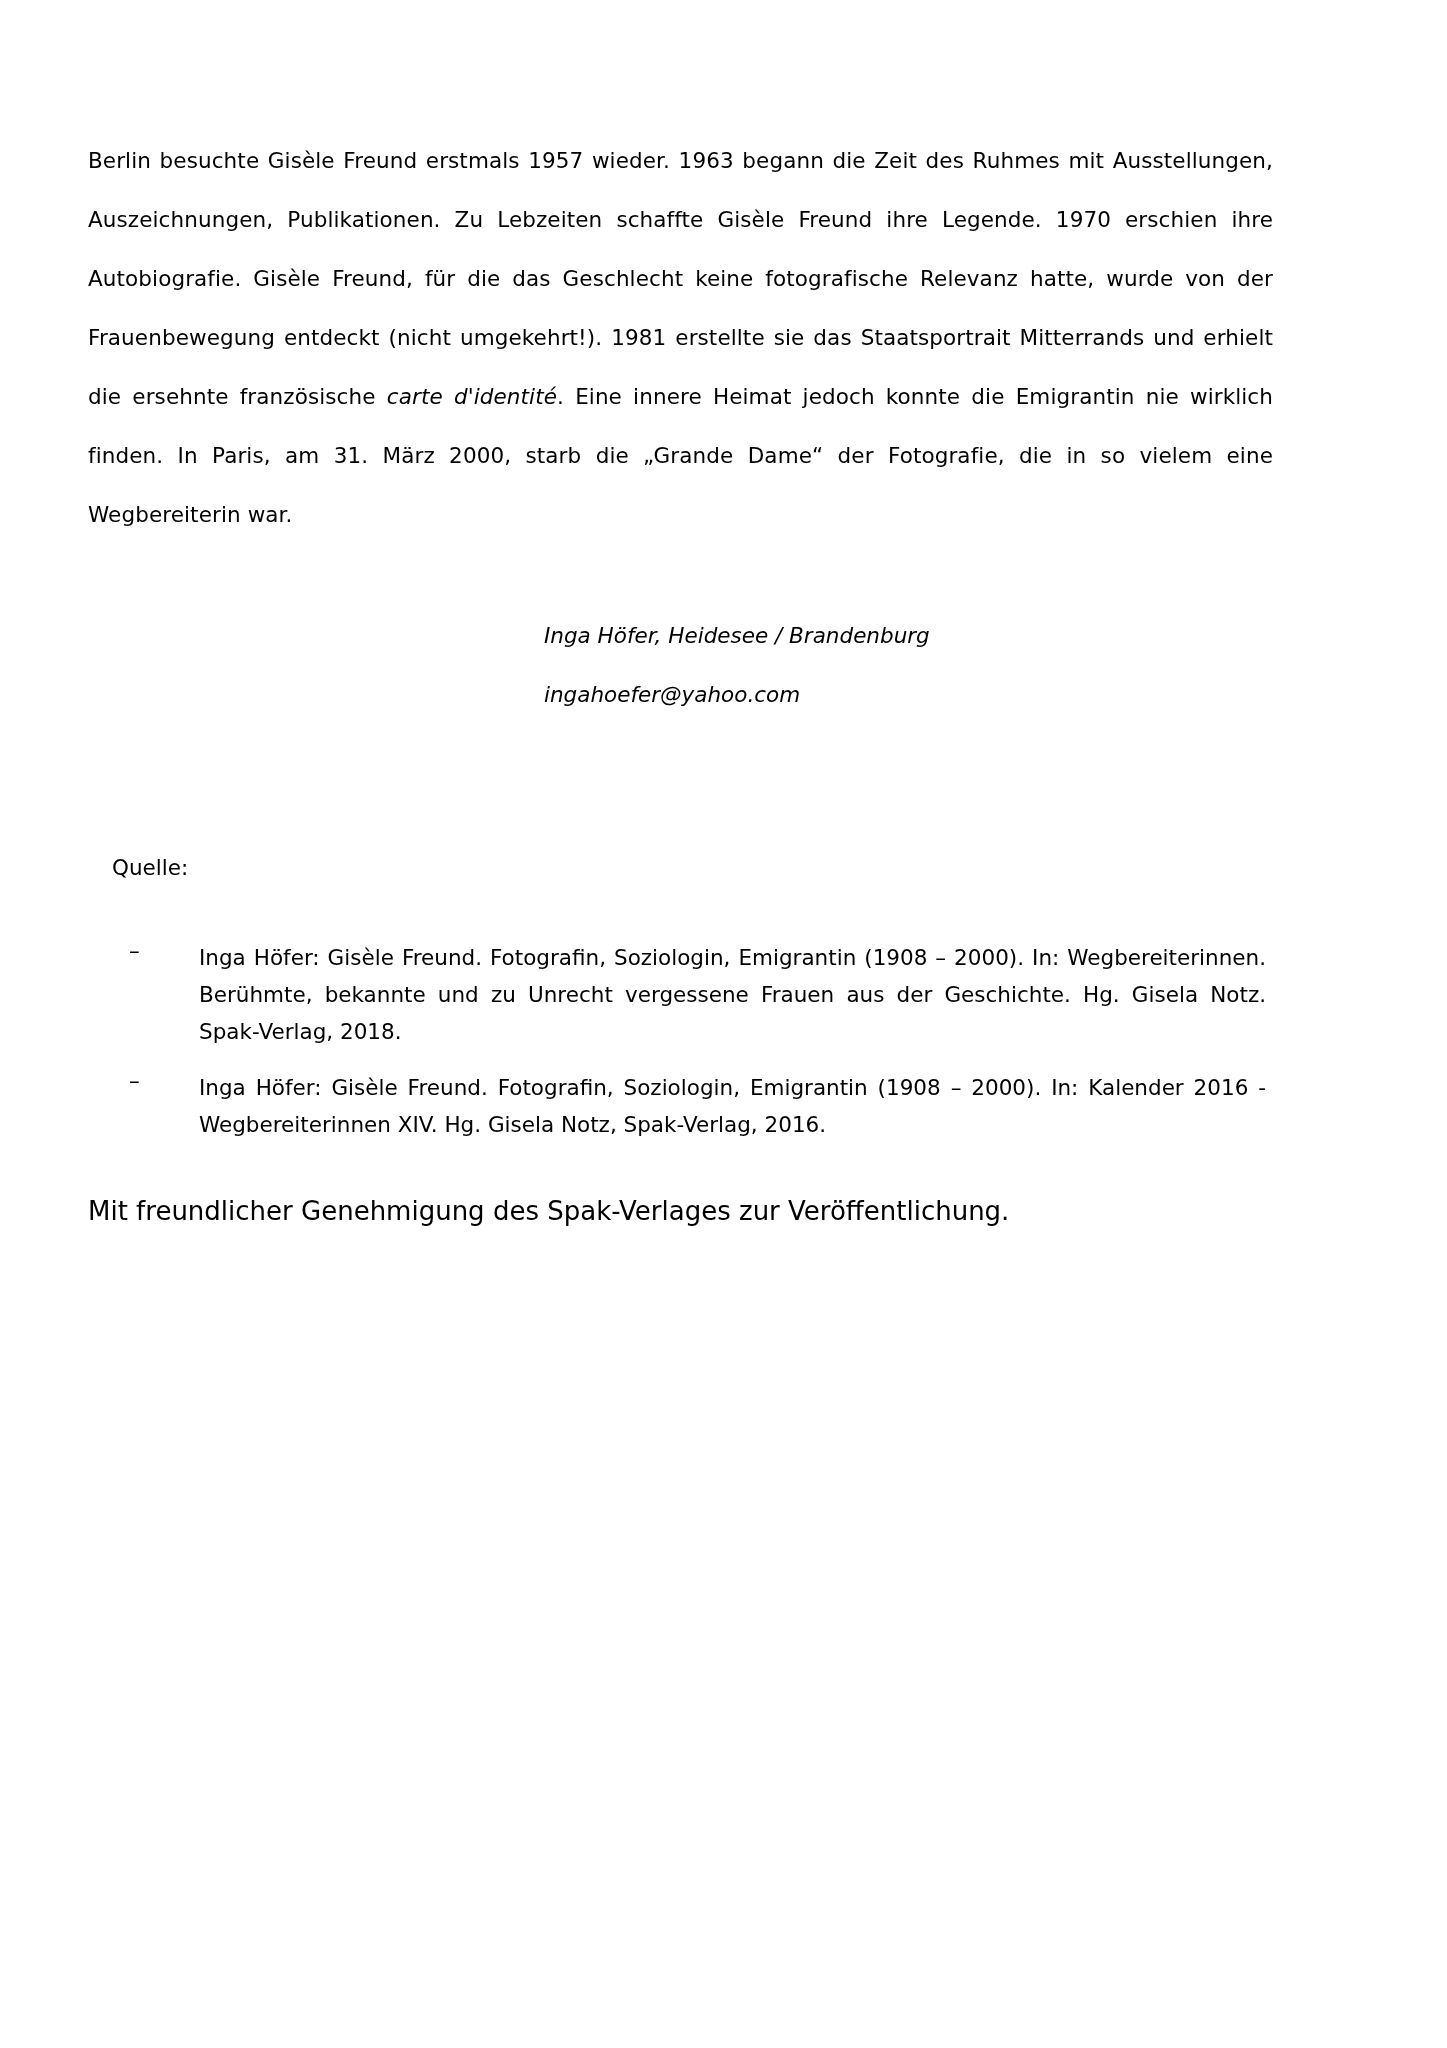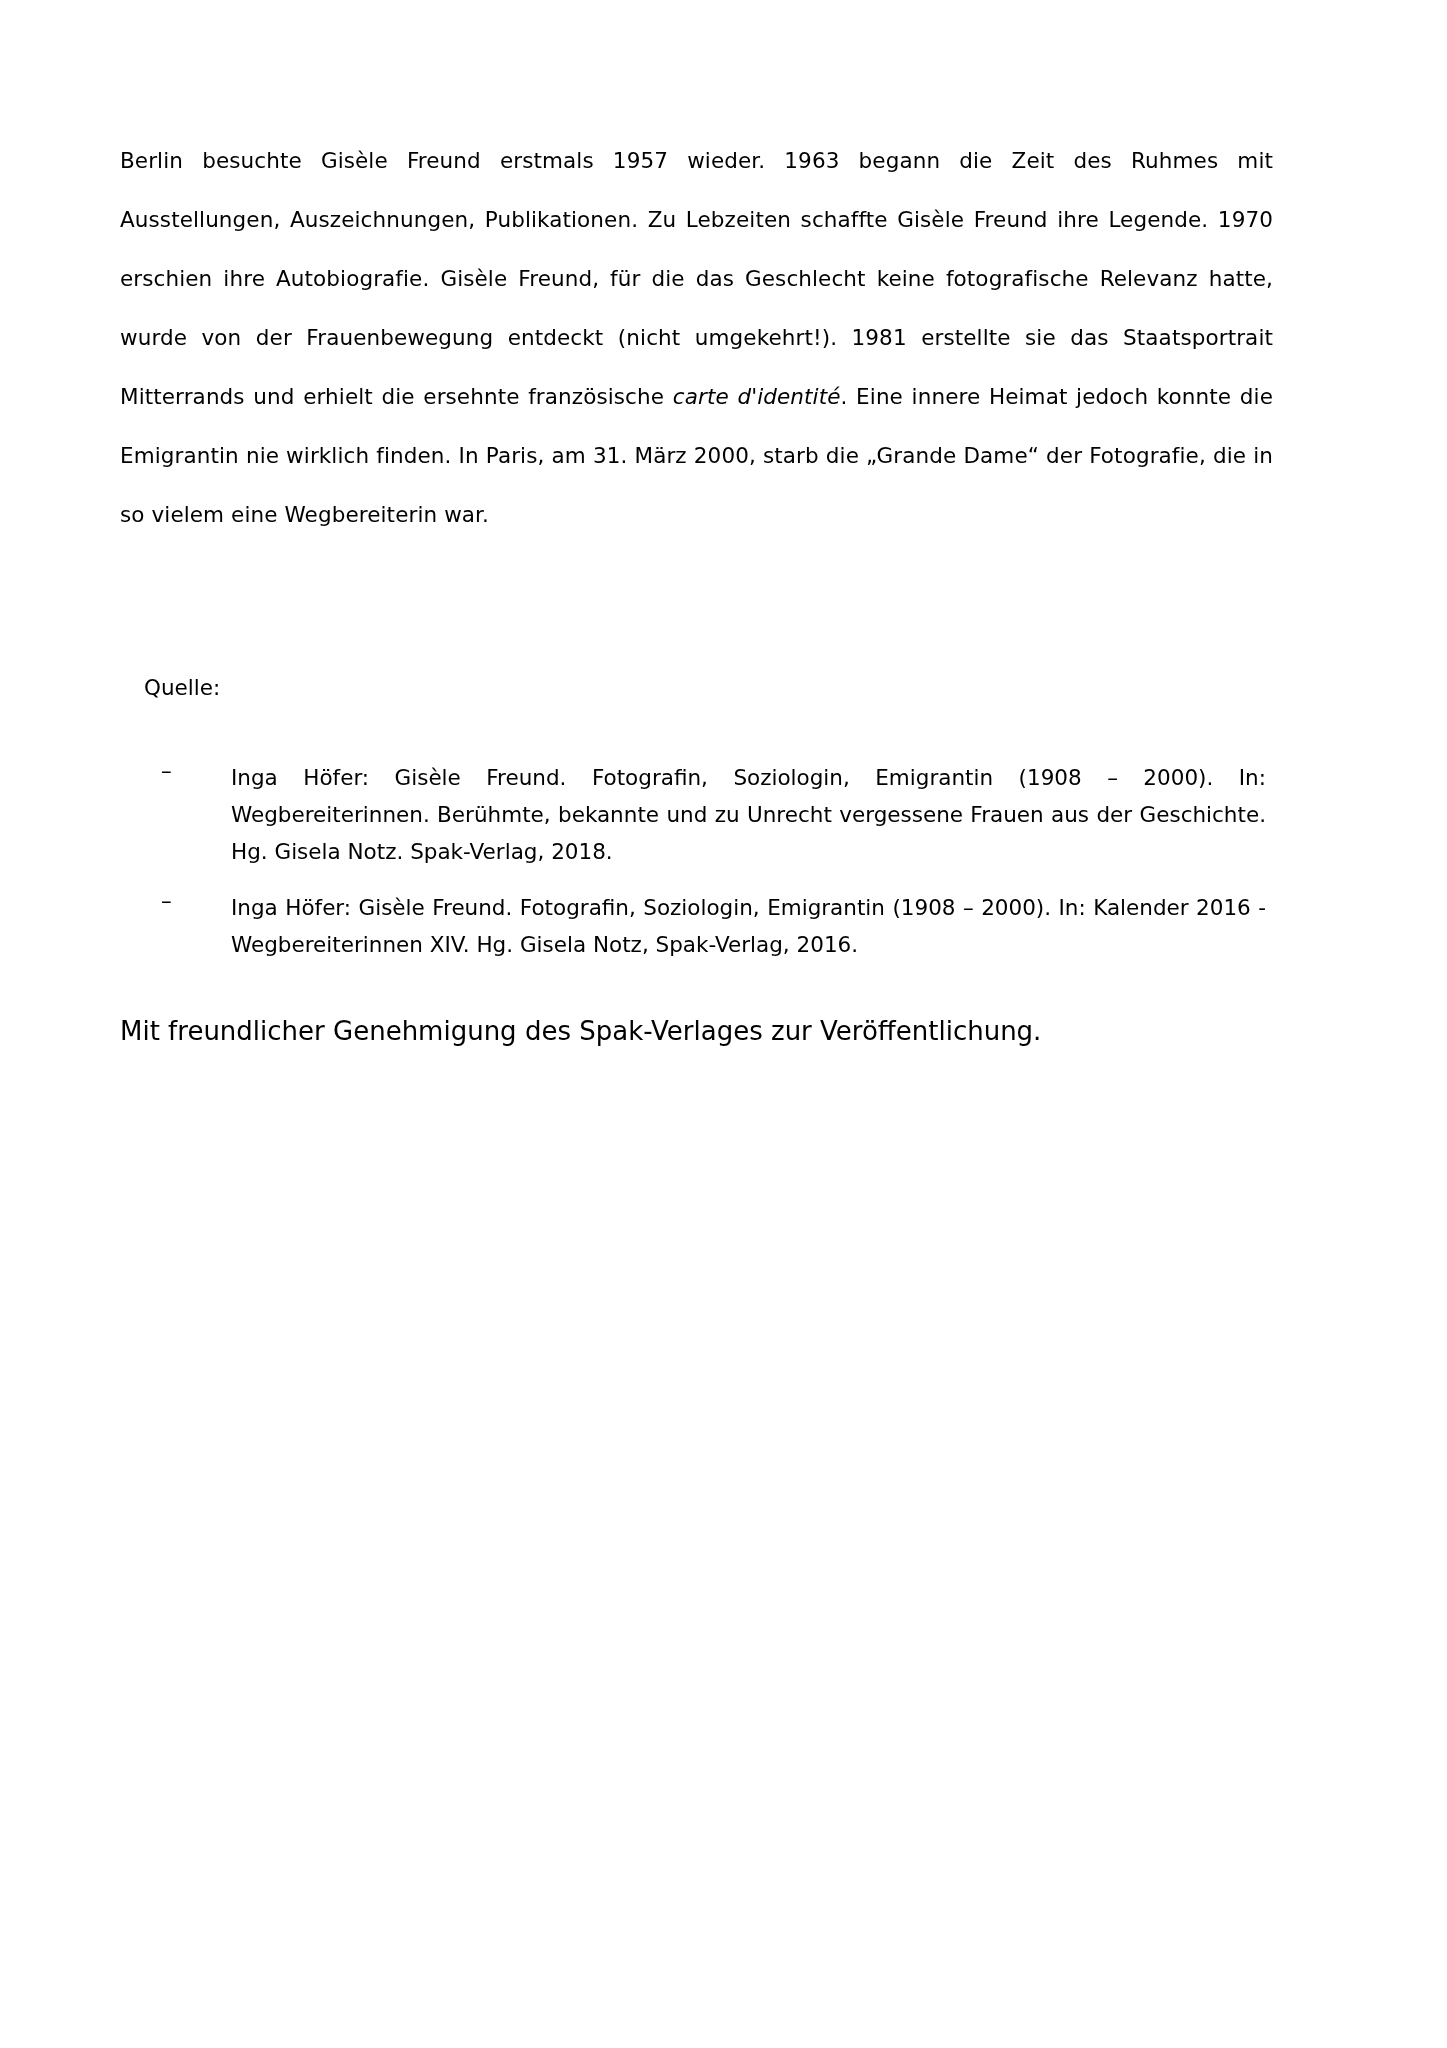--- a/index.html
+++ b/index.html
@@ -13,21 +13,21 @@
     font-family: "DejaVu Sans", sans-serif;
     color: #000000;
     -webkit-font-smoothing: antialiased;
   }
   .page {
     position: relative;
     width: 1447px;
     height: 1948px;
     background: #ffffff;
     box-sizing: border-box;
-    padding: 131px 174px 0 120px;
+    padding: 131px 174px 0 88px;
   }
   .body-text {
     font-size: 21.5px;
     line-height: 59px;
     text-align: justify;
     text-justify: inter-word;
     letter-spacing: 0.1px;
   }
   .main-paragraph {
     margin: 0;
@@ -102,20 +102,24 @@
     text-align: left;
   }
 </style>
 </head>
 <body>
 
 <div class="page">
 
   <p class="body-text main-paragraph"><span>Berlin besuchte Gisèle Freund erstmals 1957 wieder. 1963 begann die Zeit des Ruhmes mit Ausstellungen, Auszeichnungen, Publikationen. Zu Lebzeiten schaffte Gisèle Freund ihre Legende. 1970 erschien ihre Autobiografie. Gisèle Freund, für die das Geschlecht keine fotografische Relevanz hatte, wurde von der Frauenbewegung entdeckt (nicht umgekehrt!). 1981 erstellte sie das Staatsportrait Mitterrands und erhielt die ersehnte französische </span><span class="italic">carte d'identité</span><span>. Eine innere Heimat jedoch konnte die Emigrantin nie wirklich finden. In Paris, am 31. März 2000, starb die „Grande Dame“ der Fotografie, die in so vielem eine Wegbereiterin war.</span></p>
 
+  <div class="signature-block">
+    <div class="signature-line">Inga Höfer, Heidesee / Brandenburg</div>
+    <div class="signature-email">ingahoefer@yahoo.com</div>
+  </div>
 
   <div class="quelle-heading">Quelle:</div>
 
   <div class="ref-list">
 
     <div class="ref-item">
       <div class="ref-dash">–</div>
       <div class="ref-body">
         <p class="ref-main">Inga Höfer: Gisèle Freund. Fotografin, Soziologin, Emigrantin (1908 – 2000).  In: Wegbereiterinnen. Berühmte, bekannte und zu Unrecht vergessene Frauen aus der Geschichte. Hg. Gisela Notz. Spak-Verlag, 2018.</p>
       </div>

